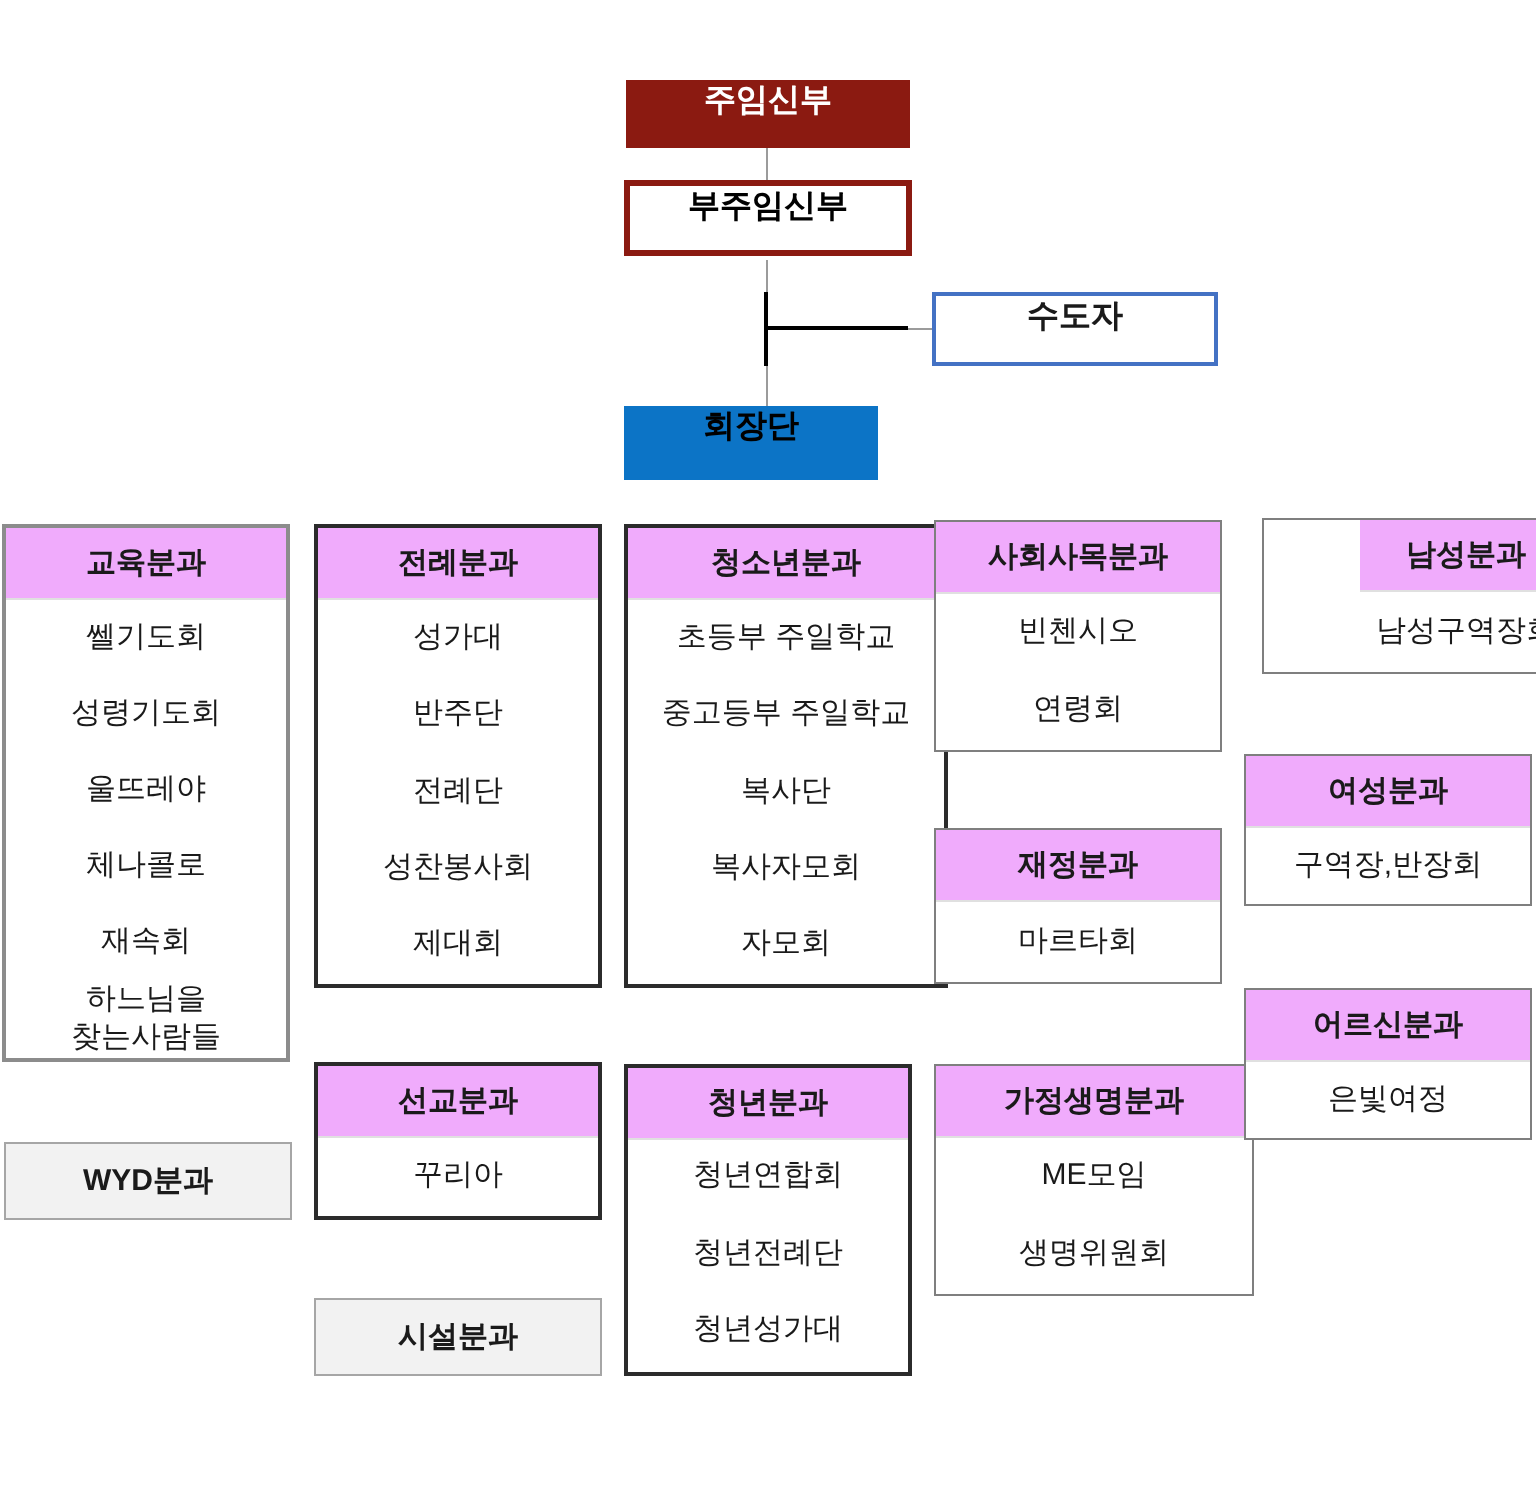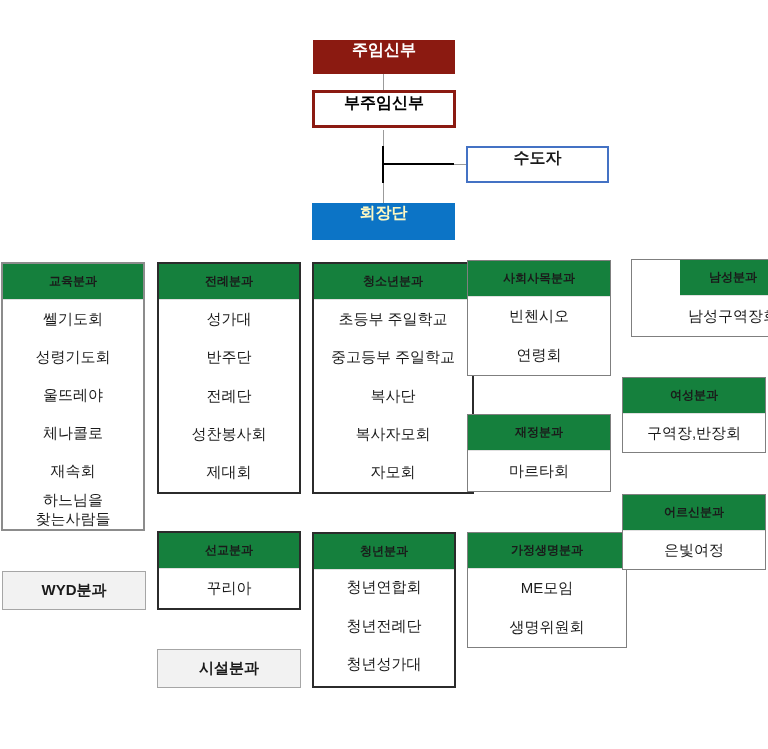--- a/index.html
+++ b/index.html
@@ -10,29 +10,29 @@
   .line{position:absolute;}
   .line.gray{background:#9b9b9b;}
   .line.black{background:#000000;}
 
   
   .node{position:absolute;display:flex;align-items:flex-start;justify-content:center;
         font-size:16px;font-weight:bold;box-sizing:border-box;text-align:center;}
   #n-head{left:313px;top:40px;width:142px;height:34px;background:#8b1a11;color:#ffffff;}
   #n-vice{left:312px;top:90px;width:144px;height:38px;background:#ffffff;border:3px solid #8b1a11;color:#000000;}
   #n-religious{left:466px;top:146px;width:143px;height:37px;background:#ffffff;border:2px solid #4472c4;color:#1a1a1a;}
-  #n-council{left:312px;top:203px;width:143px;height:37px;background:#0c74c6;color:#fef9c3;}
+  #n-council{left:312px;top:203px;width:127px;height:37px;background:#0c74c6;color:#000000;}
 
   
   .group{position:absolute;box-sizing:border-box;background:#ffffff;display:flex;flex-direction:column;}
   .group.gray-border{border:2px solid #8c8c8c;}
   .group.thin-gray-border{border:1px solid #7f7f7f;}
   .group.black-border{border:2px solid #2b2b2b;}
   .group-header{flex:0 0 35px;display:flex;align-items:center;justify-content:center;
-                background:#15803d;border-bottom:1px solid #e0e0e0;font-weight:bold;font-size:12px;}
+                background:#f0abfc;border-bottom:1px solid #e0e0e0;font-weight:bold;font-size:15px;}
   .group-body{flex:1 1 auto;display:flex;flex-direction:column;}
   .group-item{flex:1 1 0;display:flex;align-items:center;justify-content:center;
               font-size:15px;white-space:pre-line;text-align:center;line-height:1.25;}
 
   
   .solo{position:absolute;box-sizing:border-box;background:#f2f2f2;border:1px solid #a6a6a6;
         display:flex;align-items:center;justify-content:center;font-weight:bold;font-size:15px;}
 
   
   #g-education{left:1px;top:262px;width:144px;height:269px;}

